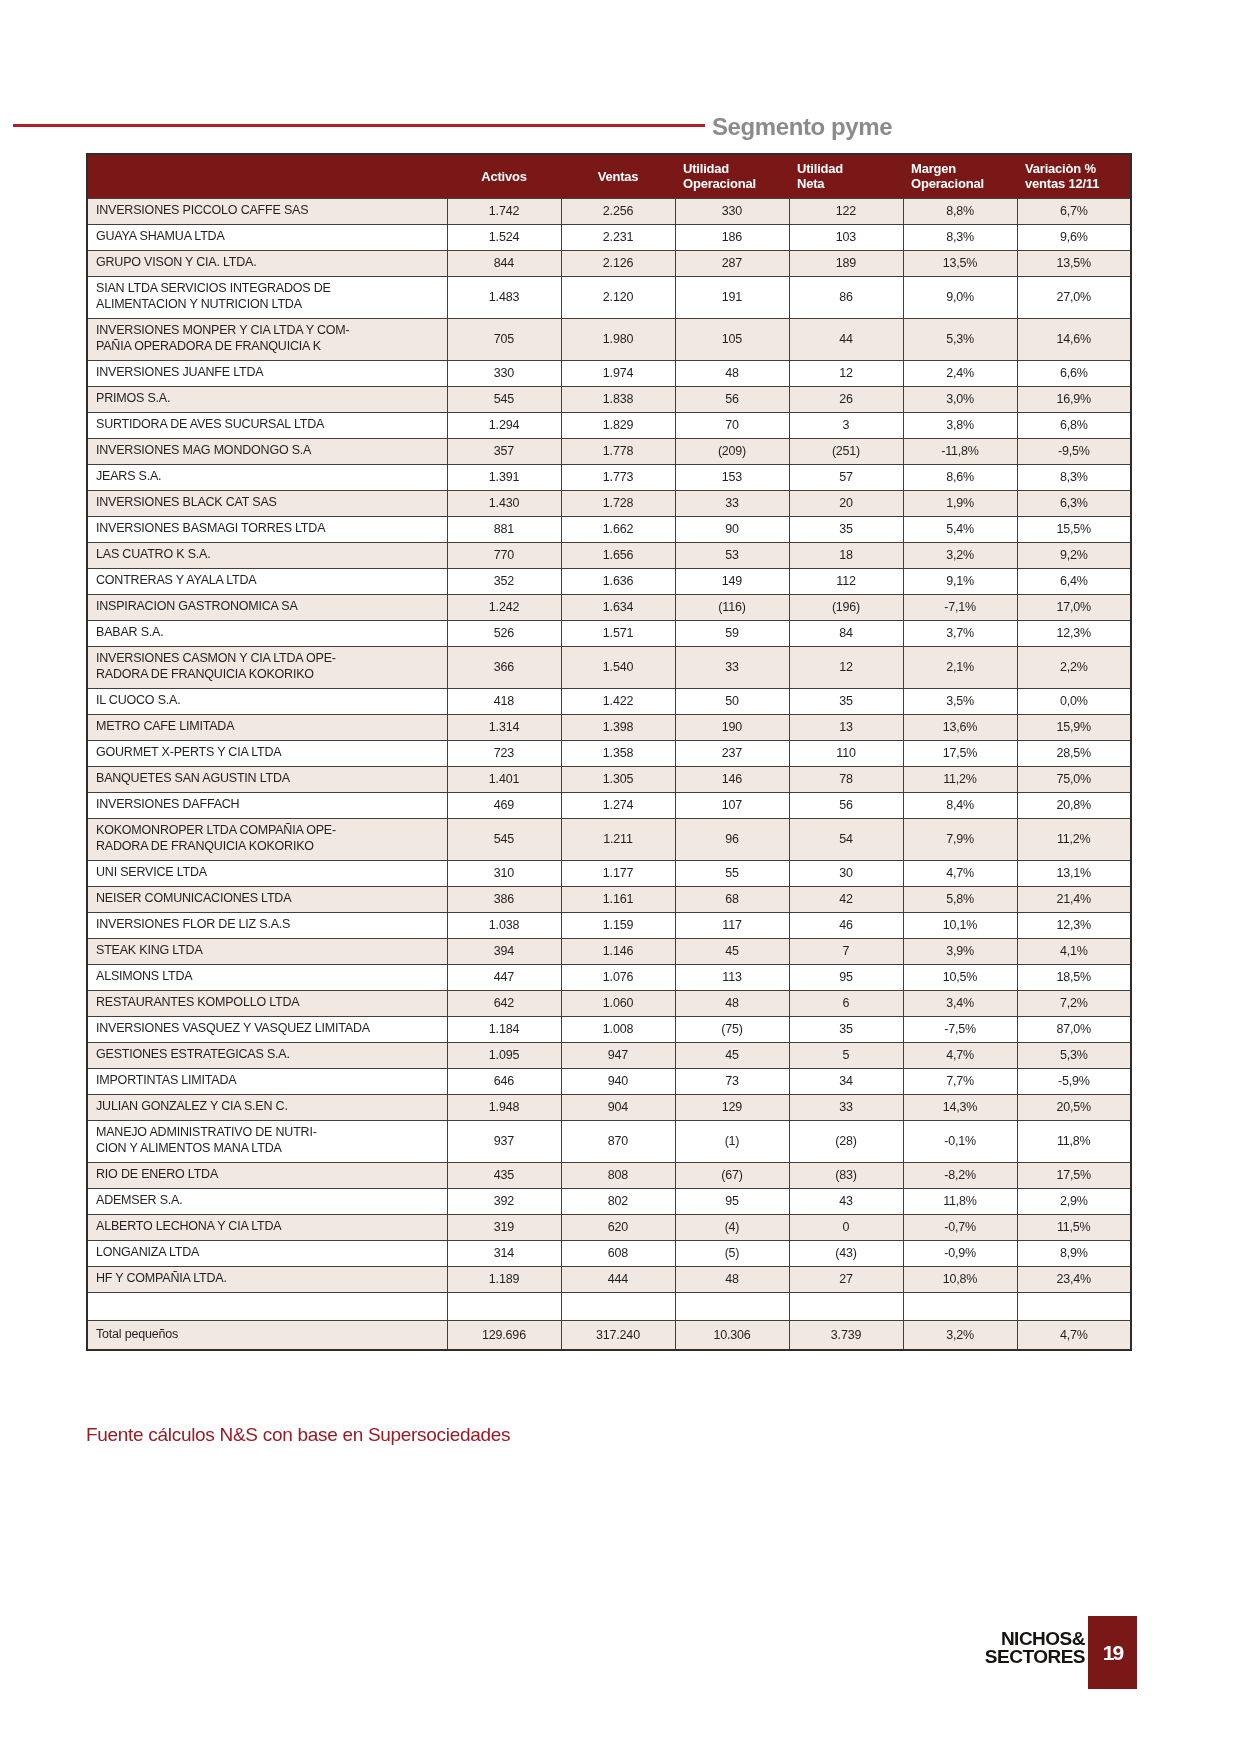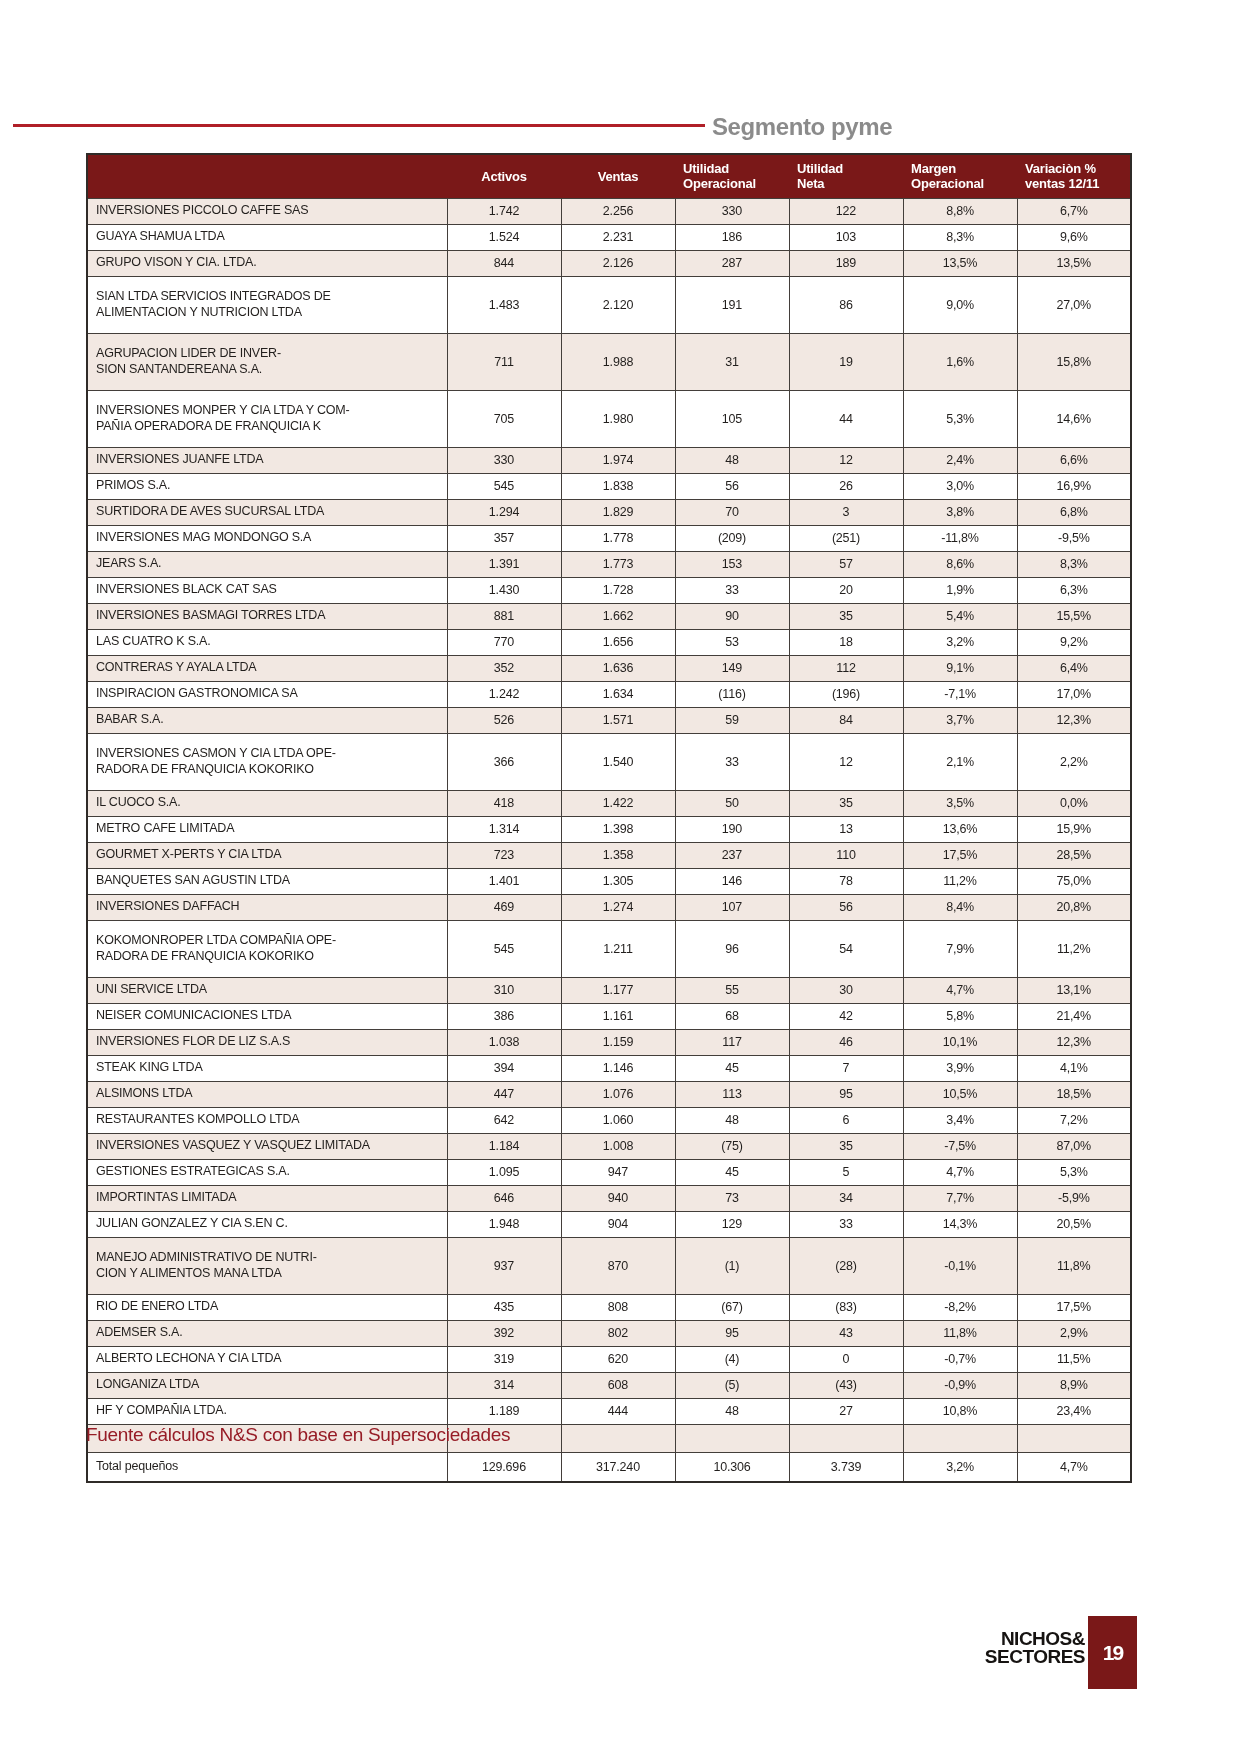--- a/index.html
+++ b/index.html
@@ -44,21 +44,21 @@
     border:1px solid var(--grid-line);
     font-size:12.5px;letter-spacing:-0.2px;color:var(--body-text);
     padding:2px 4px;vertical-align:middle;
   }
   tbody td.name{
     text-align:left;padding-left:8px;white-space:pre-line;line-height:1.25;
   }
   tbody td.num{text-align:center;}
   tbody tr{height:26px;background:#ffffff;}
   tbody tr:nth-child(odd){background:var(--row-alt-bg);}
-  tbody tr.tall{height:57px;}
+  tbody tr.tall{height:42px;}
   tbody tr.spacer{height:28px;}
   tbody tr.total{height:30px;}
   .source-note{
     position:absolute;left:86px;top:1424px;
     font-size:19px;font-weight:normal;color:var(--source-text);letter-spacing:-0.3px;
   }
   .footer-brand-text{
     position:absolute;right:155px;top:1630px;text-align:right;
     font-size:19px;font-weight:bold;color:#161311;line-height:0.95;letter-spacing:-0.5px;margin-left:13px;
   }
@@ -131,30 +131,20 @@
         </tr>
         <tr class="tall">
           <td class="name">SIAN LTDA SERVICIOS INTEGRADOS DE
 ALIMENTACION Y NUTRICION LTDA</td>
           <td class="num">1.483</td>
           <td class="num">2.120</td>
           <td class="num">191</td>
           <td class="num">86</td>
           <td class="num">9,0%</td>
           <td class="num">27,0%</td>
-        </tr>
-        <tr class="tall">
-          <td class="name">AGRUPACION LIDER DE INVER-
-SION SANTANDEREANA S.A.</td>
-          <td class="num">711</td>
-          <td class="num">1.988</td>
-          <td class="num">31</td>
-          <td class="num">19</td>
-          <td class="num">1,6%</td>
-          <td class="num">15,8%</td>
         </tr>
         <tr class="tall">
           <td class="name">INVERSIONES MONPER Y CIA LTDA Y COM-
 PAÑIA OPERADORA DE FRANQUICIA K</td>
           <td class="num">705</td>
           <td class="num">1.980</td>
           <td class="num">105</td>
           <td class="num">44</td>
           <td class="num">5,3%</td>
           <td class="num">14,6%</td>

